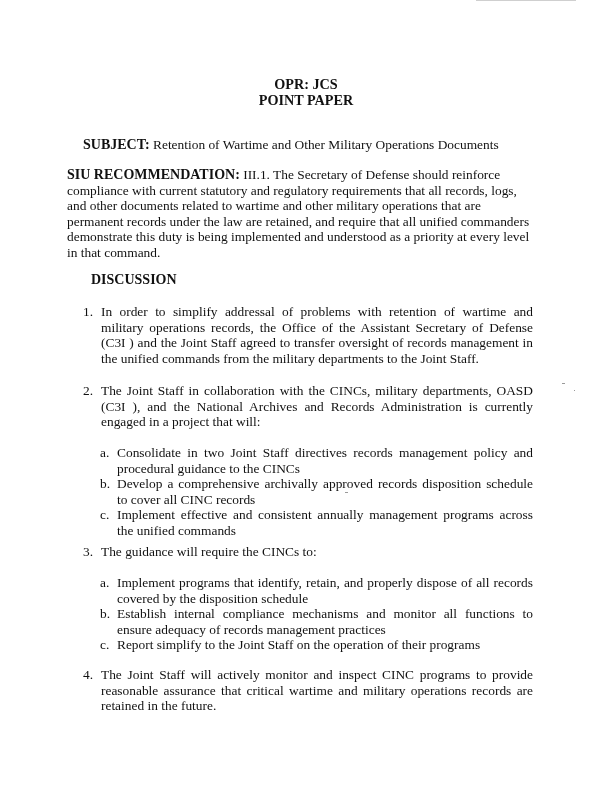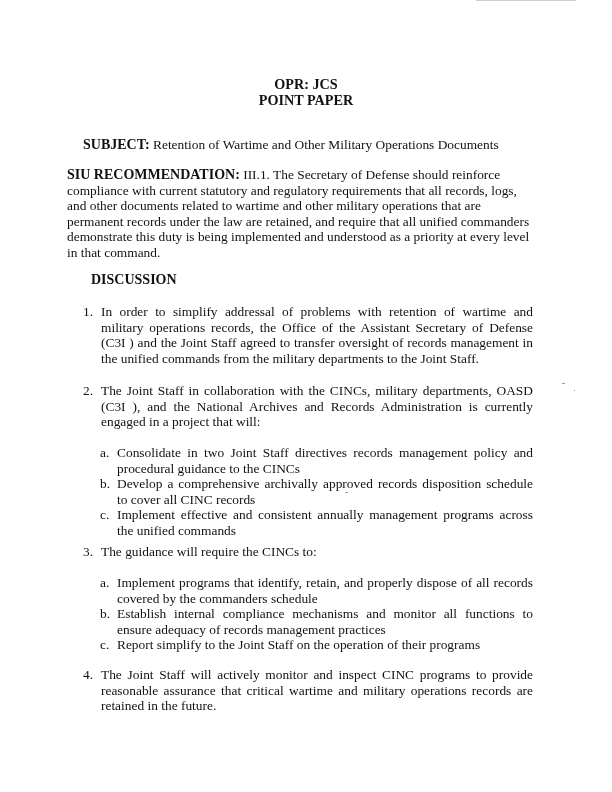--- a/index.html
+++ b/index.html
@@ -141,21 +141,21 @@
   </div>
 </div>
 
 <div class="para" style="top:544px;">
   <span class="num">3.</span>
   <div class="body">The guidance will require the CINCs to:</div>
 </div>
 <div class="sub-list" style="top:575px;">
   <div class="sub-item">
     <span class="letter">a.</span>
-    <div class="text">Implement programs that identify, retain, and properly dispose of all records covered by the commanders schedule</div>
+    <div class="text">Implement programs that identify, retain, and properly dispose of all records covered by the disposition schedule</div>
   </div>
   <div class="sub-item">
     <span class="letter">b.</span>
     <div class="text">Establish internal compliance mechanisms and monitor all functions to ensure adequacy of records management practices</div>
   </div>
   <div class="sub-item">
     <span class="letter">c.</span>
     <div class="text">Report simplify to the Joint Staff on the operation of their programs</div>
   </div>
 </div>

